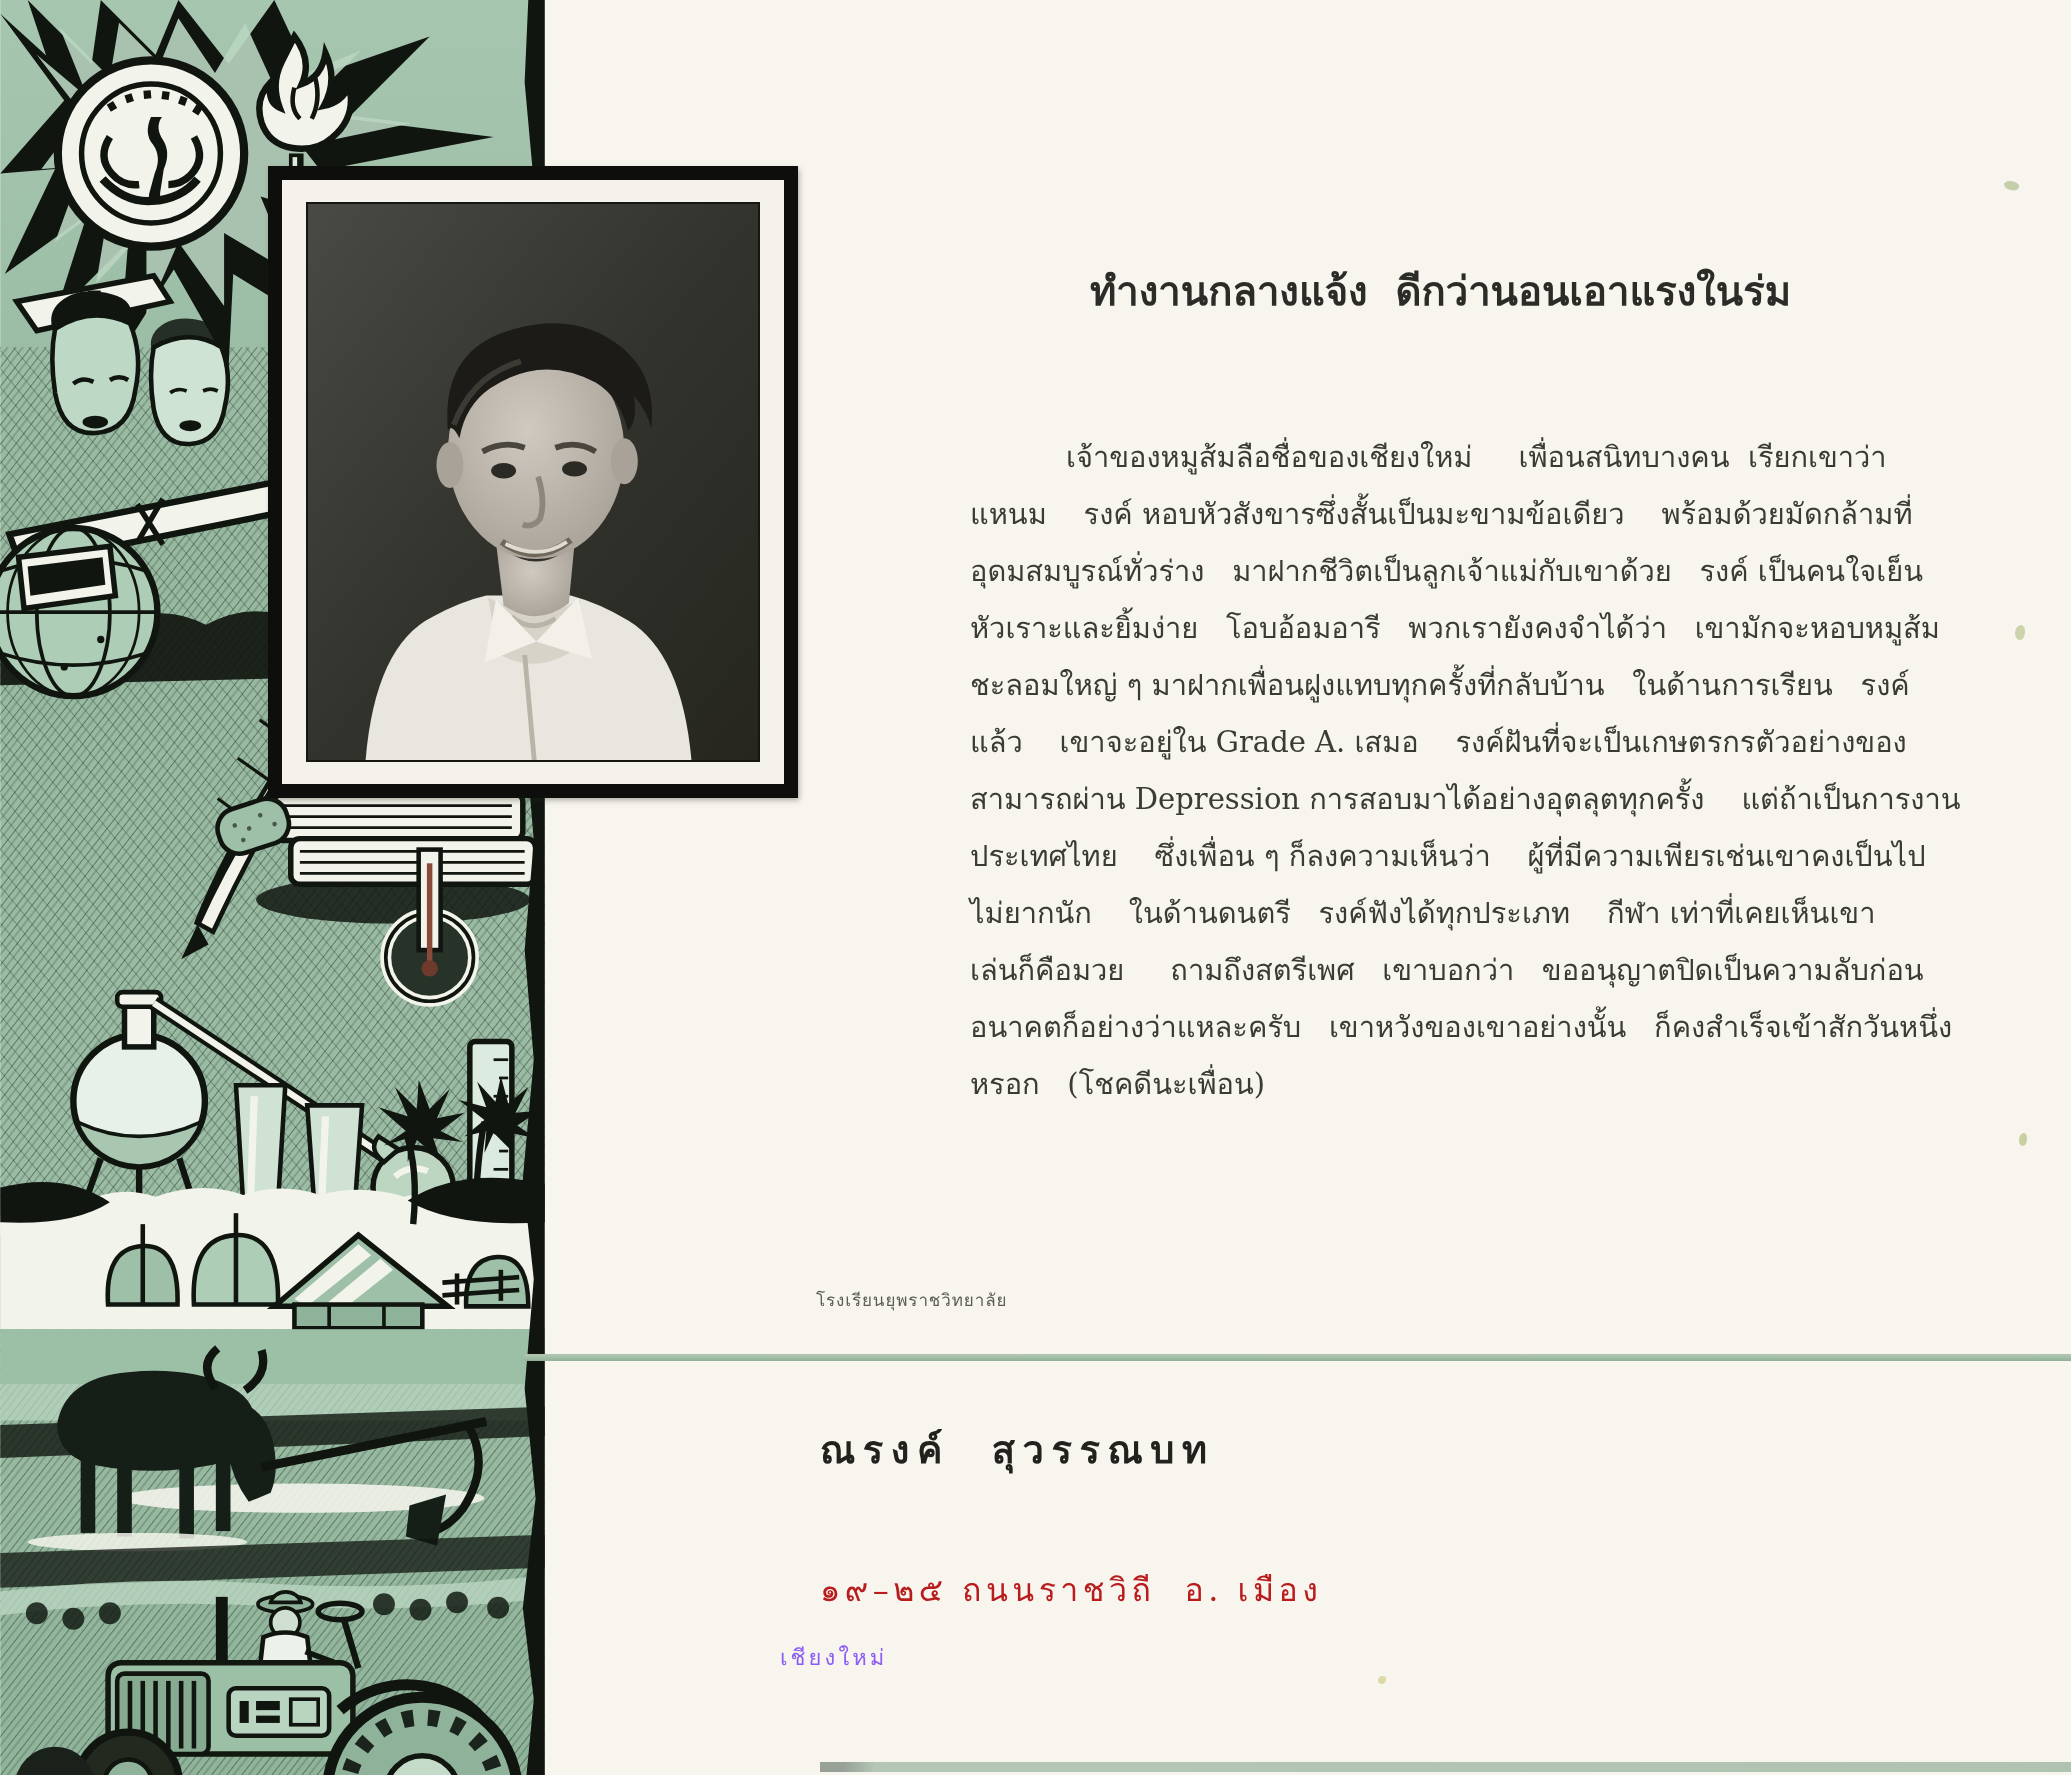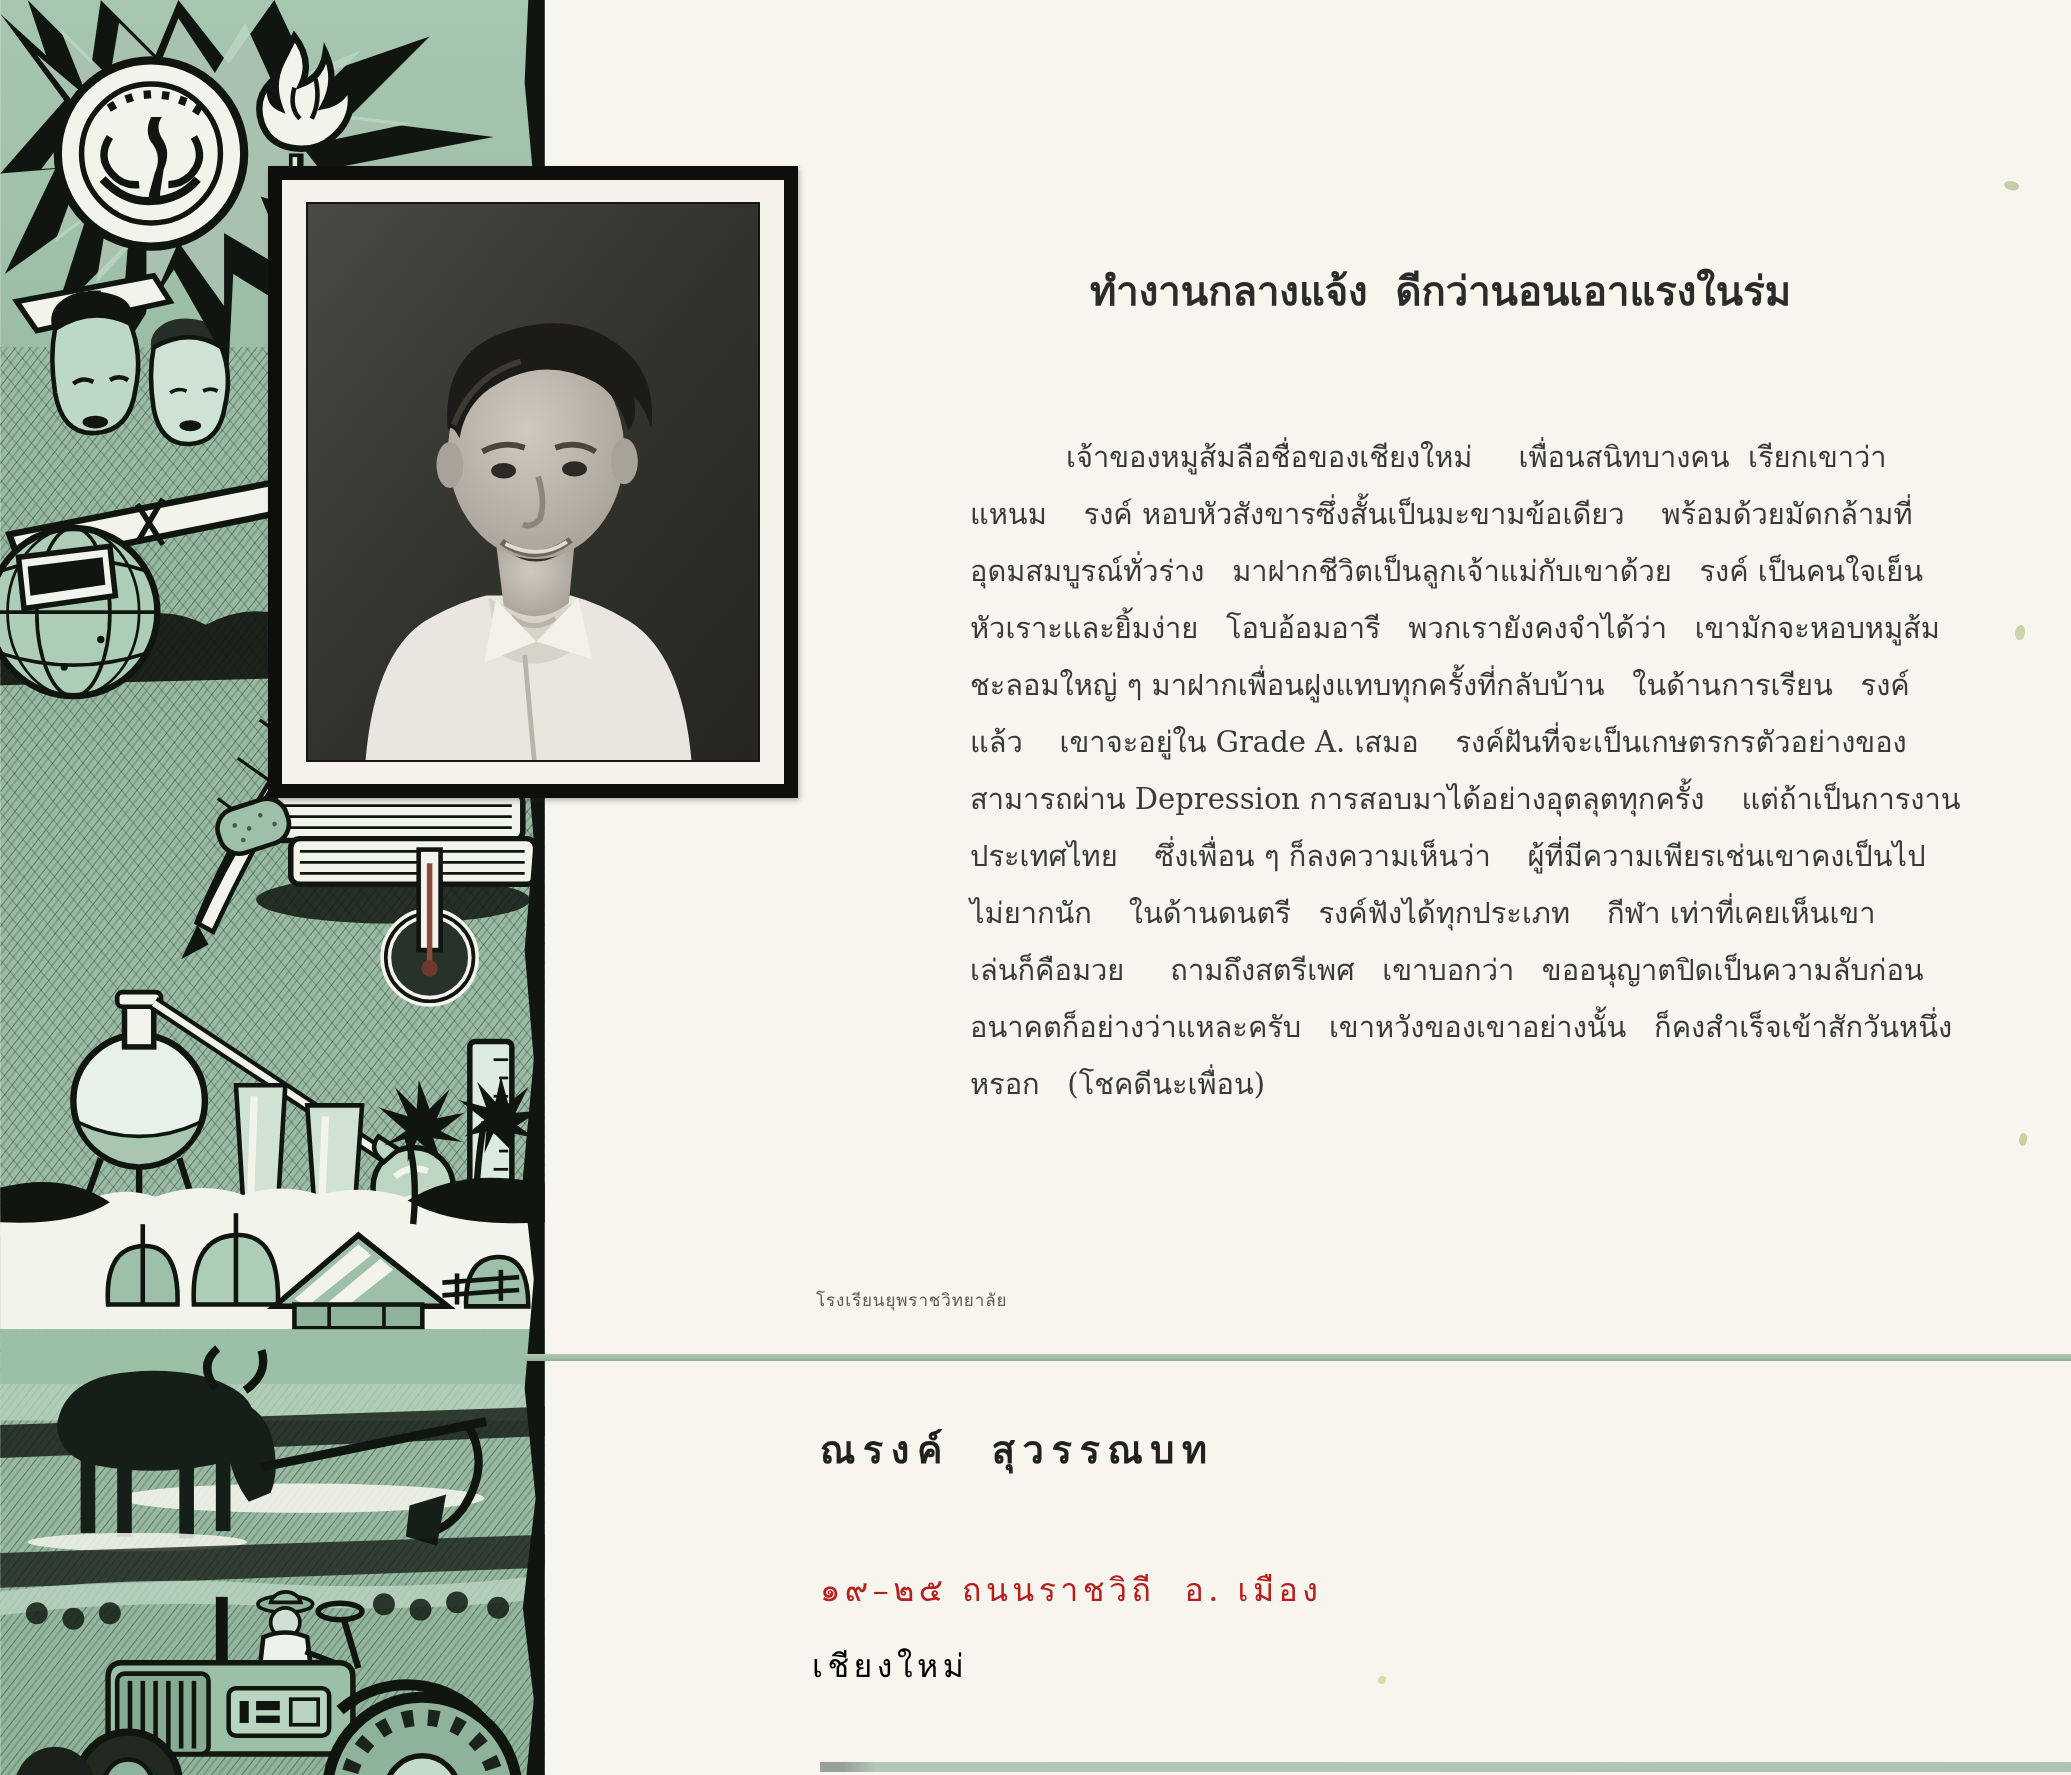--- a/index.html
+++ b/index.html
@@ -50,22 +50,22 @@
     position:absolute;left:820px;top:1419px;
     font-size:38px;font-weight:bold;color:#21211d;letter-spacing:0.20em;
     font-family:"DejaVu Serif","Liberation Serif",serif;
   }
   #address-1{
     position:absolute;left:820px;top:1564px;
     font-size:32px;color:#b91c1c;letter-spacing:0.14em;
     font-family:"DejaVu Serif","Liberation Serif",serif;
   }
   #address-2{
-    position:absolute;left:812px;top:1640px;
-    font-size:32px;color:#000000;letter-spacing:0.14em;
+    position:absolute;left:780px;top:1640px;
+    font-size:22px;color:#8b5cf6;letter-spacing:0.14em;
     font-family:"DejaVu Serif","Liberation Serif",serif;
   }
   #bottom-strip{
     position:absolute;left:820px;top:1762px;width:1252px;height:10px;
   }
   .speck{position:absolute;border-radius:60% 40% 55% 45%;}
 </style>
 </head>
 <body>
 

